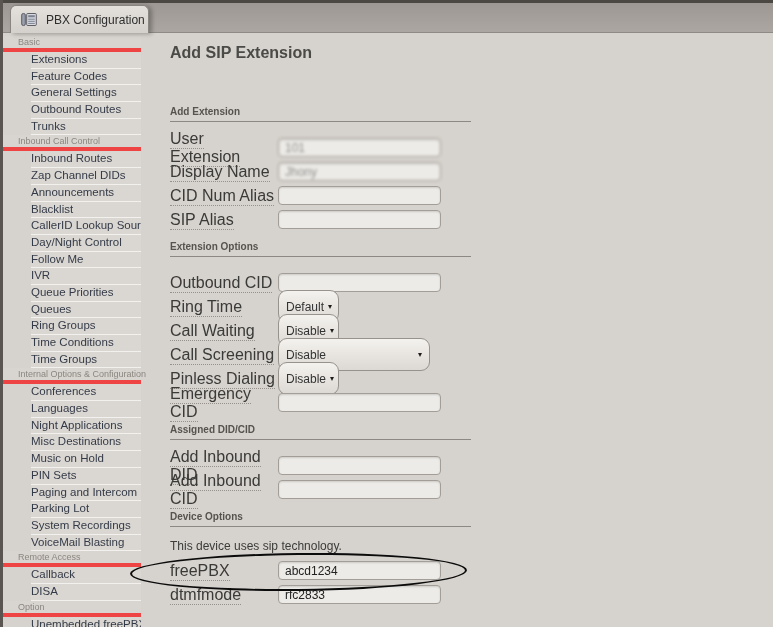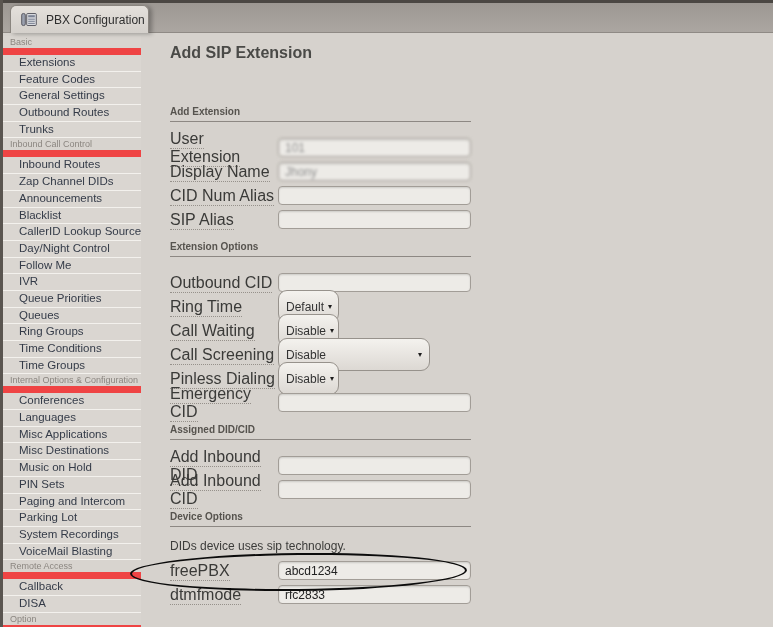--- a/index.html
+++ b/index.html
@@ -29,46 +29,46 @@
     display:flex;align-items:center;gap:9px;padding-left:10px;
     box-shadow:3px 1px 4px rgba(0,0,0,0.28);
     z-index:3;
   }
   .tab-label{font-size:12px;color:#2e2e2e;}
   
   .sidebar{position:absolute;left:3px;top:36px;width:138px;z-index:2;}
   .sb-item{
     height:15.7px;line-height:15.7px;background:#dad6d1;
     border-bottom:1px solid #f3f1ed;
-    padding-left:16px;font-size:11.5px;color:#343b48;cursor:pointer;
-    white-space:nowrap;overflow:hidden;
+    font-size:11.5px;color:#343b48;cursor:pointer;
+    white-space:nowrap;overflow:hidden;margin-left:28px;
   }
   .sb-header{
     height:12px;line-height:12px;background:#d8d4cf;
-    border-bottom:7px solid #ef4444;
-    padding-left:7px;font-size:9px;color:#8b8680;white-space:nowrap;
+    border-bottom:4px solid #ef4444;
+    padding-left:15px;font-size:9px;color:#8b8680;white-space:nowrap;
   }
   
   .main{position:absolute;left:170px;top:44px;width:301px;}
   .page-title{margin:0;font-size:16px;line-height:18px;font-weight:bold;color:#4a4a47;}
   .section{margin-top:12px;}
   .section.first{margin-top:44px;}
   .section-title{font-size:10px;font-weight:bold;color:#56534e;line-height:12px;}
   .section-rule{border-bottom:1px solid #8d8883;margin-top:3px;}
   .rows{padding-top:16px;}
   .section.has-note .rows{padding-top:0;}
   .section-note{font-size:12px;color:#3c3c3a;margin:12px 0 8px 0;}
   .form-row{display:flex;align-items:center;height:19px;margin-bottom:5px;position:relative;}
   .row-label{width:108px;flex:0 0 108px;}
   .label-text{
     font-size:16px;color:#3a3a38;
     border-bottom:1px dotted #96918b;padding-bottom:1px;
   }
   .text-input{
-    width:193px;height:19px;box-sizing:border-box;
+    width:163px;height:19px;box-sizing:border-box;
     background:#edebe7;border:1px solid #a29d97;border-radius:4px;
     box-shadow:inset 0 1px 2px rgba(0,0,0,0.14);
     font-family:"Liberation Sans",sans-serif;font-size:12px;color:#222;
     padding:0 6px;outline:none;
   }
   .text-input.blurred{filter:blur(1.7px);color:#8d8d8d;}
   .select{
     height:33px;box-sizing:border-box;
     background:linear-gradient(#f4f2ee,#dcd8d3);
     border:1px solid #97928c;border-radius:9px;
@@ -123,21 +123,21 @@
     <div class="sb-item">Follow Me</div>
     <div class="sb-item">IVR</div>
     <div class="sb-item">Queue Priorities</div>
     <div class="sb-item">Queues</div>
     <div class="sb-item">Ring Groups</div>
     <div class="sb-item">Time Conditions</div>
     <div class="sb-item">Time Groups</div>
     <div class="sb-header">Internal Options &amp; Configuration</div>
     <div class="sb-item">Conferences</div>
     <div class="sb-item">Languages</div>
-    <div class="sb-item">Misc Applications</div>
+    <div class="sb-item">Night Applications</div>
     <div class="sb-item">Misc Destinations</div>
     <div class="sb-item">Music on Hold</div>
     <div class="sb-item">PIN Sets</div>
     <div class="sb-item">Paging and Intercom</div>
     <div class="sb-item">Parking Lot</div>
     <div class="sb-item">System Recordings</div>
     <div class="sb-item">VoiceMail Blasting</div>
     <div class="sb-header">Remote Access</div>
     <div class="sb-item">Callback</div>
     <div class="sb-item">DISA</div>
@@ -222,21 +222,21 @@
           </div>
           <div class="form-row">
             <div class="row-label"><span class="label-text">Add Inbound CID</span></div>
             <input type="text" class="text-input" style="">
           </div>
         </div>
       </div>
       <div class="section has-note">
         <div class="section-title">Device Options</div>
         <div class="section-rule"></div>
-        <div class="section-note">DIDs device uses sip technology.</div>
+        <div class="section-note">This device uses sip technology.</div>
         <div class="rows">
           <div class="form-row">
             <div class="row-label"><span class="label-text">freePBX</span></div>
             <input type="text" class="text-input" value="abcd1234" style="">
             <div class="secret-ellipse"></div>
           </div>
           <div class="form-row">
             <div class="row-label"><span class="label-text">dtmfmode</span></div>
             <input type="text" class="text-input" value="rfc2833" style="">
           </div>

